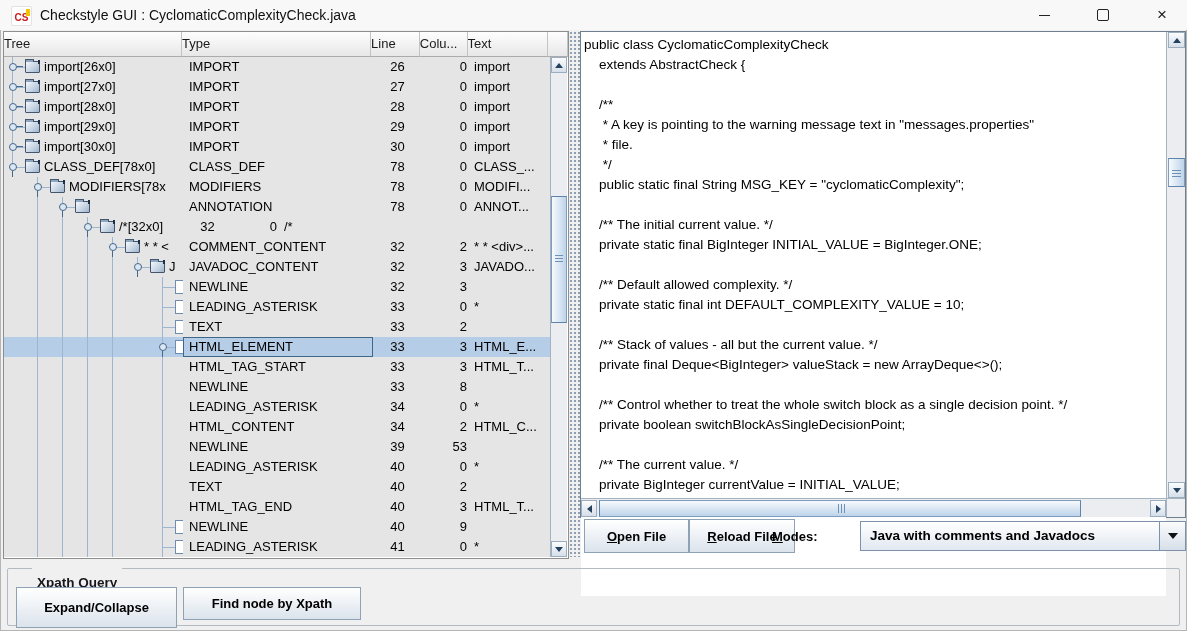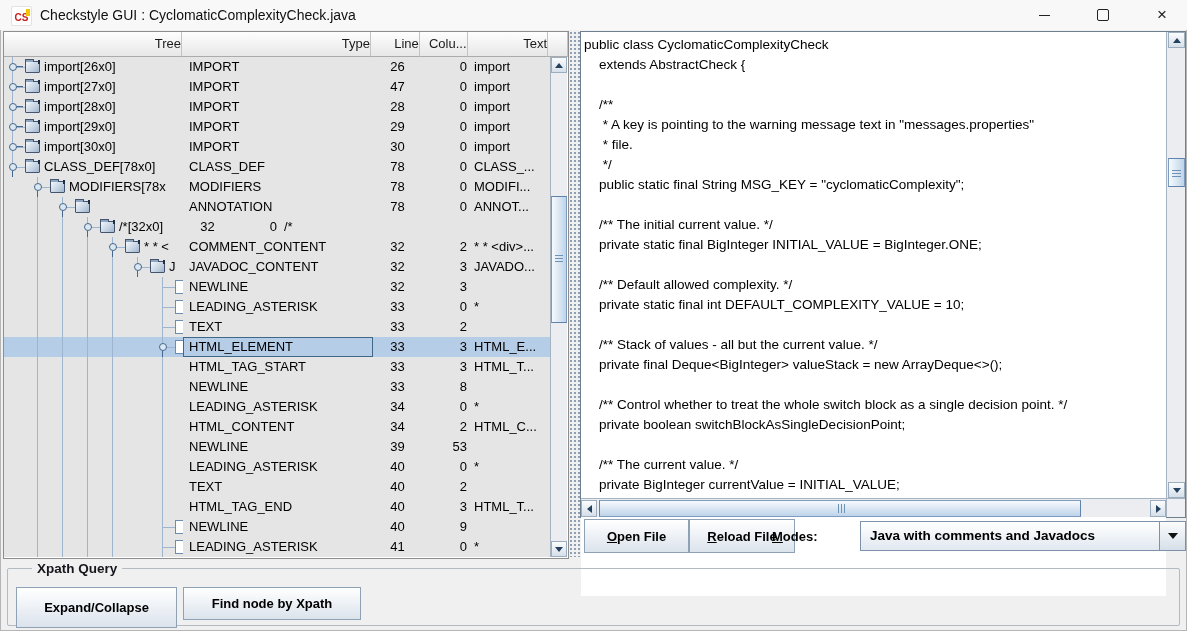--- a/index.html
+++ b/index.html
@@ -14,21 +14,21 @@
   .app-logo::after{content:"";position:absolute;right:1px;top:2px;width:4px;height:7px;background:#f5c400}
   .win-title{position:absolute;left:40px;top:0;height:36px;line-height:30px;font-size:14px;color:#101010}
   .win-btn{position:absolute;top:0;width:46px;height:30px;display:flex;align-items:center;justify-content:center}
   .glyph-min{width:11px;height:0;border-top:1px solid #222}
   .glyph-max{width:10px;height:10px;border:1.2px solid #222;border-radius:2px}
   .glyph-close{font-size:17px;color:#222;line-height:30px}
   
   .ttable{position:absolute;left:3px;top:31px;width:564px;height:526px;background:#fff;
           border:1px solid #8e8e8e}
   .tt-header{position:absolute;left:0;top:0;right:0;height:25px;display:flex}
-  .hcell{box-sizing:border-box;height:25px;line-height:24px;text-align:right;font-size:13px;color:#1a1a1a;
+  .hcell{box-sizing:border-box;height:25px;line-height:24px;text-align:left;font-size:13px;color:#1a1a1a;
          background:linear-gradient(#fefefe,#e7e7e7);border-right:1px solid #c3c3c3;border-bottom:1px solid #ababab;
          overflow:hidden;white-space:nowrap}
   .tt-body{position:absolute;left:0;top:25px;width:547px;height:500px;overflow:hidden}
   .trow{display:flex;height:20px;background:#e5e5e5}
   .trow.sel{background:#b6cde7}
   .cell{box-sizing:border-box;height:20px;line-height:20px;font-size:13px;color:#000;
         overflow:hidden;white-space:pre}
   .c-tree{width:179px;position:relative}
   .c-type{width:190px;padding-left:6px}
   .trow.sel .c-type{box-shadow:inset 0 0 0 1px #3f6787}
@@ -89,21 +89,21 @@
          border:1px solid #7d92a8;background:linear-gradient(#ffffff,#e1e8f0);display:flex}
   .combo-text{flex:1;font-weight:bold;font-size:13.5px;line-height:28px;padding-left:9px;
               white-space:nowrap;overflow:hidden;color:#000}
   .combo-arrow{width:25px;border-left:1px solid #7d92a8;background:linear-gradient(#fbfcfd,#d6dfe9);
                display:flex;align-items:center;justify-content:center}
   .combo-arrow i{width:0;height:0;border-left:5px solid transparent;border-right:5px solid transparent;
                  border-top:6px solid #111}
   
   .xgroup{position:absolute;left:7px;top:568px;width:1173px;height:58px;box-sizing:border-box;
           border:1px solid #b2bac2;border-radius:2px}
-  .xtitle{position:absolute;left:24px;top:-10px;background:#f0f0f0;padding:0 5px;
+  .xtitle{position:absolute;left:24px;top:-10px;background:#f0f0f0;padding:14px 5px;
           font-weight:bold;font-size:13.5px;color:#16161d;line-height:19px}
 </style>
 </head>
 <body>
 
 <div class="titlebar">
   <div class="app-logo"><span>CS</span></div>
   <div class="win-title">Checkstyle GUI : CyclomaticComplexityCheck.java</div>
   <div class="win-btn" style="left:1021px">
       <div class="glyph-min"></div>
@@ -129,21 +129,21 @@
       <div class="trow">
         <div class="cell c-tree"><div class="spine" style="left: 8px;"></div><div class="dash" style="left: 12px; width: 9px;"></div><div class="exp c" style="left: 5px;"></div><div class="ic-folder" style="left: 21px;"></div><div class="tlabel" style="left: 40px;">import[26x0]</div></div>
         <div class="cell c-type">IMPORT</div>
         <div class="cell c-line">26</div>
         <div class="cell c-col">0</div>
         <div class="cell c-text">import</div>
       </div>
       <div class="trow">
         <div class="cell c-tree"><div class="spine" style="left: 8px;"></div><div class="dash" style="left: 12px; width: 9px;"></div><div class="exp c" style="left: 5px;"></div><div class="ic-folder" style="left: 21px;"></div><div class="tlabel" style="left: 40px;">import[27x0]</div></div>
         <div class="cell c-type">IMPORT</div>
-        <div class="cell c-line">47</div>
+        <div class="cell c-line">27</div>
         <div class="cell c-col">0</div>
         <div class="cell c-text">import</div>
       </div>
       <div class="trow">
         <div class="cell c-tree"><div class="spine" style="left: 8px;"></div><div class="dash" style="left: 12px; width: 9px;"></div><div class="exp c" style="left: 5px;"></div><div class="ic-folder" style="left: 21px;"></div><div class="tlabel" style="left: 40px;">import[28x0]</div></div>
         <div class="cell c-type">IMPORT</div>
         <div class="cell c-line">28</div>
         <div class="cell c-col">0</div>
         <div class="cell c-text">import</div>
       </div>

